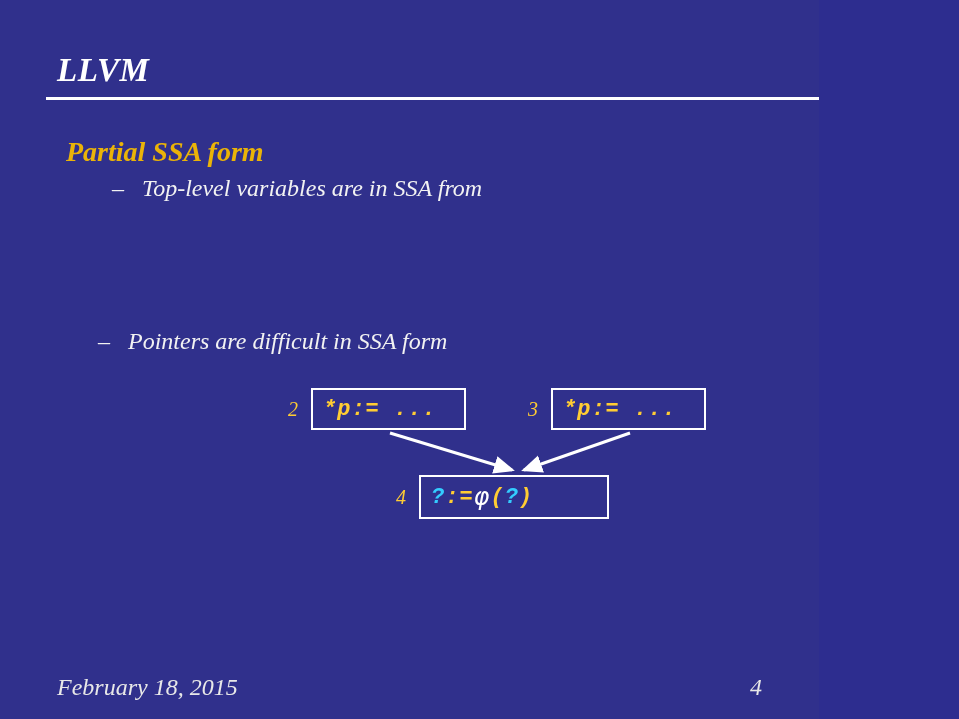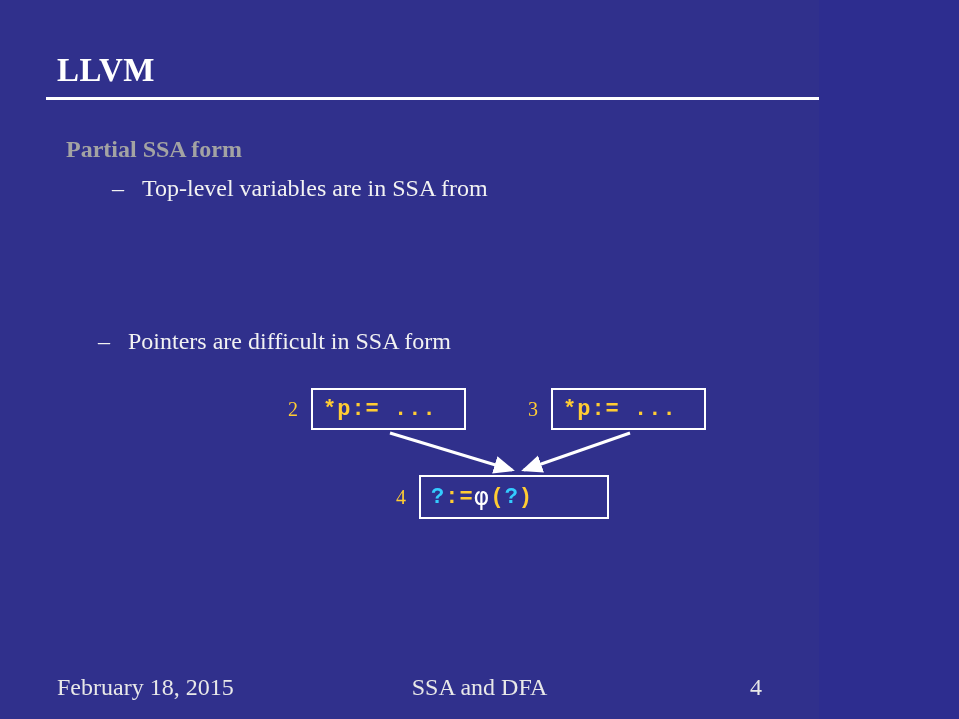--- a/index.html
+++ b/index.html
@@ -7,20 +7,21 @@
     padding: 0;
     background: #2d2d8f;
   }
   .slide {
     position: relative;
     width: 819px;
     height: 719px;
     background: #30308c;
     overflow: hidden;
     font-family: "Liberation Serif", serif;
+    font-style: italic;
   }
 
   
   .title {
     position: absolute;
     left: 57px;
     top: 52px;
     font-family: "Liberation Serif", serif;
     font-weight: bold;
     font-size: 33px;
@@ -34,22 +35,22 @@
     width: 860px;
     height: 3px;
     background: #ffffff;
   }
 
   
   .heading {
     position: absolute;
     font-family: "Liberation Serif", serif;
     font-weight: bold;
-    font-size: 24px;
-    color: #a3a3a3;
+    font-size: 28px;
+    color: #eab308;
   }
   .sub {
     position: absolute;
     font-family: "Liberation Serif", serif;
     font-size: 24px;
     color: #f2f2f2;
     white-space: nowrap;
   }
   .dash {
     display: inline-block;
@@ -151,16 +152,15 @@
   <div class="node" id="node4">
     <span class="q">?</span>
       <span> := </span>
       <span class="phi">φ</span>
       <span>(</span>
       <span class="q">?</span>
       <span>)</span>
   </div>
 
   <div class="footer" id="footer-date">February 18, 2015</div>
-  <div class="footer" id="footer-center">SSA and DFA</div>
   <div class="footer" id="footer-page">4</div>
 
 </div>
 
 </body></html>

